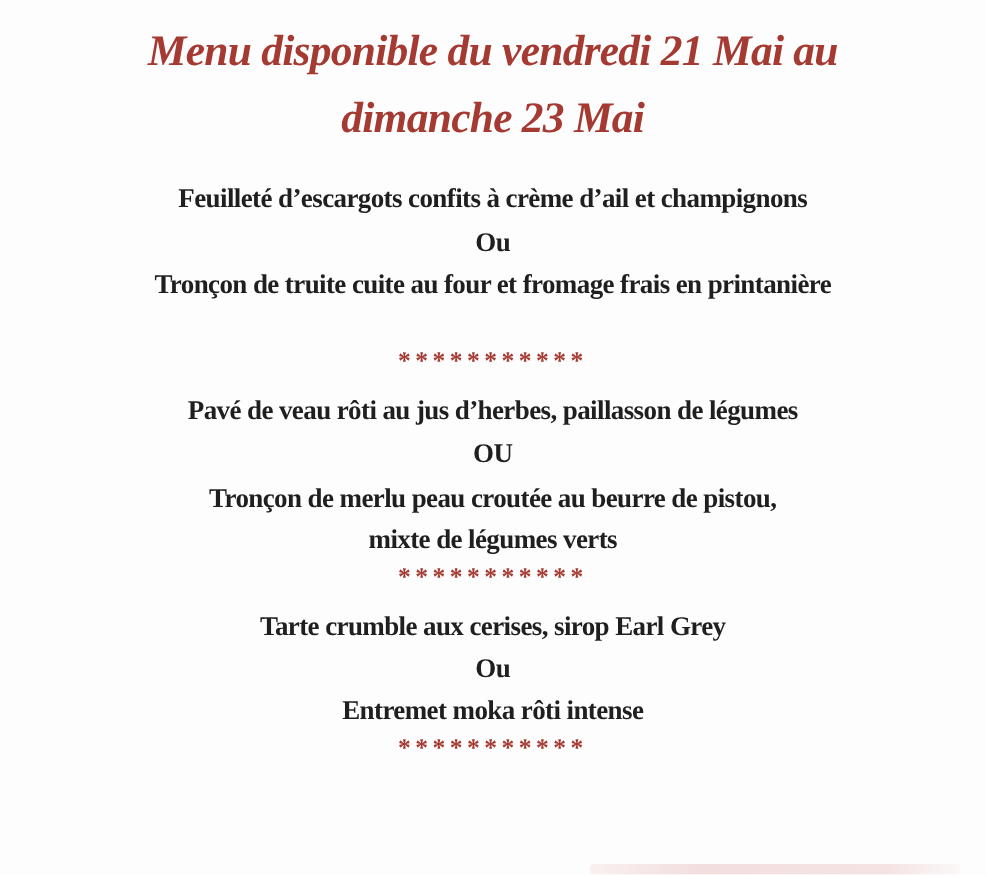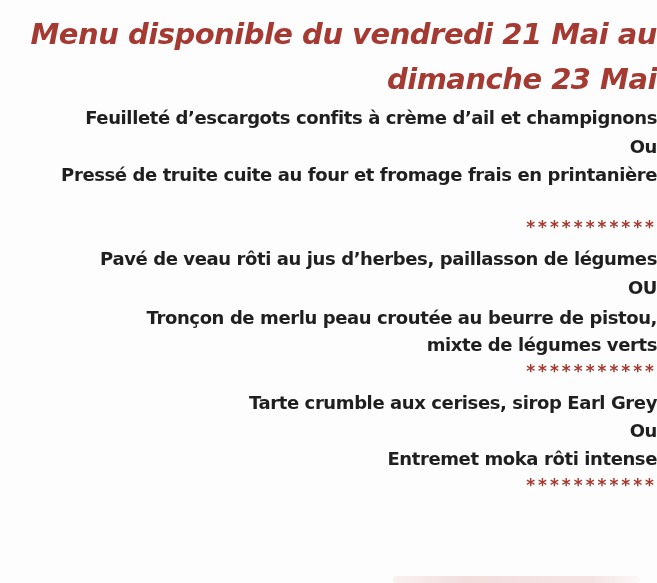--- a/index.html
+++ b/index.html
@@ -13,21 +13,22 @@
     width:657px;height:583px;
     background:var(--bg);
     overflow:hidden;
     position:relative;
     font-family:"DejaVu Sans", sans-serif;
     color:var(--text-black);
   }
   .menu{
     width:657px;
     padding-top:14px;
-    text-align:right;
+    text-align:center;
+    font-family:Liberation Serif, serif;
   }
   .line{
     white-space:nowrap;
     font-weight:600;
     font-size:18px;
     line-height:26px;
     letter-spacing:-0.4px;
   }
   .title{
     color:var(--accent-red);
@@ -48,21 +49,21 @@
     letter-spacing:1px;
   }
   .menu-name{
     color:var(--accent-red);
     font-weight:bold;
     font-size:24px;
     line-height:32px;
     margin-top:3px;
     letter-spacing:2px;
   }
-  .starter-1{margin-top:6px;}
+  .starter-1{margin-top:20px;}
   .or-1{margin-top:3px;}
   .starter-2{margin-top:2px;}
   .separator{
     color:var(--accent-red);
     font-weight:bold;
     font-size:17px;
     line-height:22px;
     letter-spacing:3px;
   }
   .sep-1{margin-top:28px;}
@@ -86,21 +87,21 @@
 </head>
 <body>
 
 <div class="menu">
 
   <div class="line title l1">Menu disponible du vendredi 21 Mai au</div>
   <div class="line title l2">dimanche 23 Mai</div>
 
   <div class="line starter-1">Feuilleté d’escargots confits à crème d’ail et champignons</div>
   <div class="line or-1">Ou</div>
-  <div class="line starter-2">Pressé de truite cuite au four et fromage frais en printanière</div>
+  <div class="line starter-2">Tronçon de truite cuite au four et fromage frais en printanière</div>
 
   <div class="line separator sep-1">***********</div>
 
   <div class="line main-1">Pavé de veau rôti au jus d’herbes, paillasson de légumes</div>
   <div class="line or-2">OU</div>
   <div class="line main-2a">Tronçon de merlu peau croutée au beurre de pistou,</div>
   <div class="line main-2b">mixte de légumes verts</div>
 
   <div class="line separator sep-2">***********</div>
 

